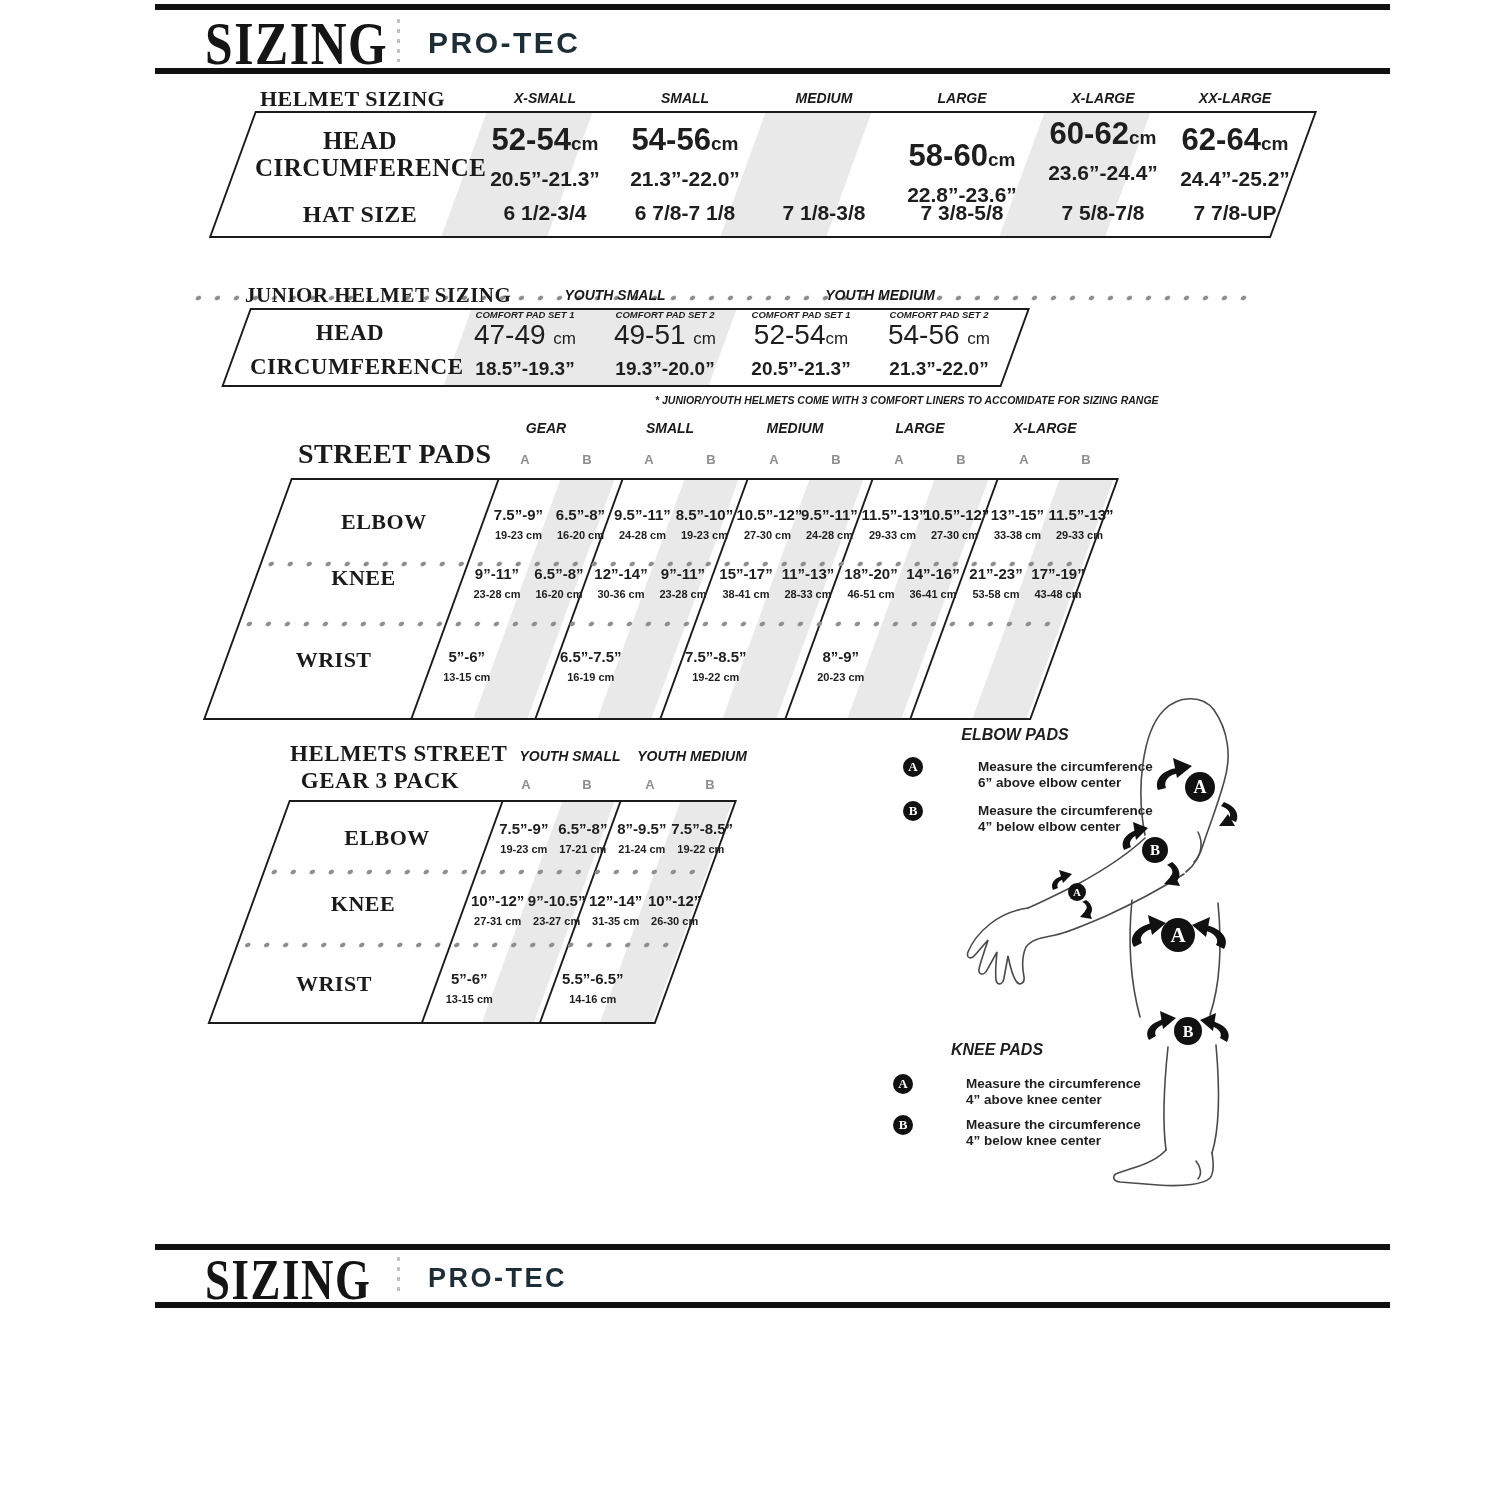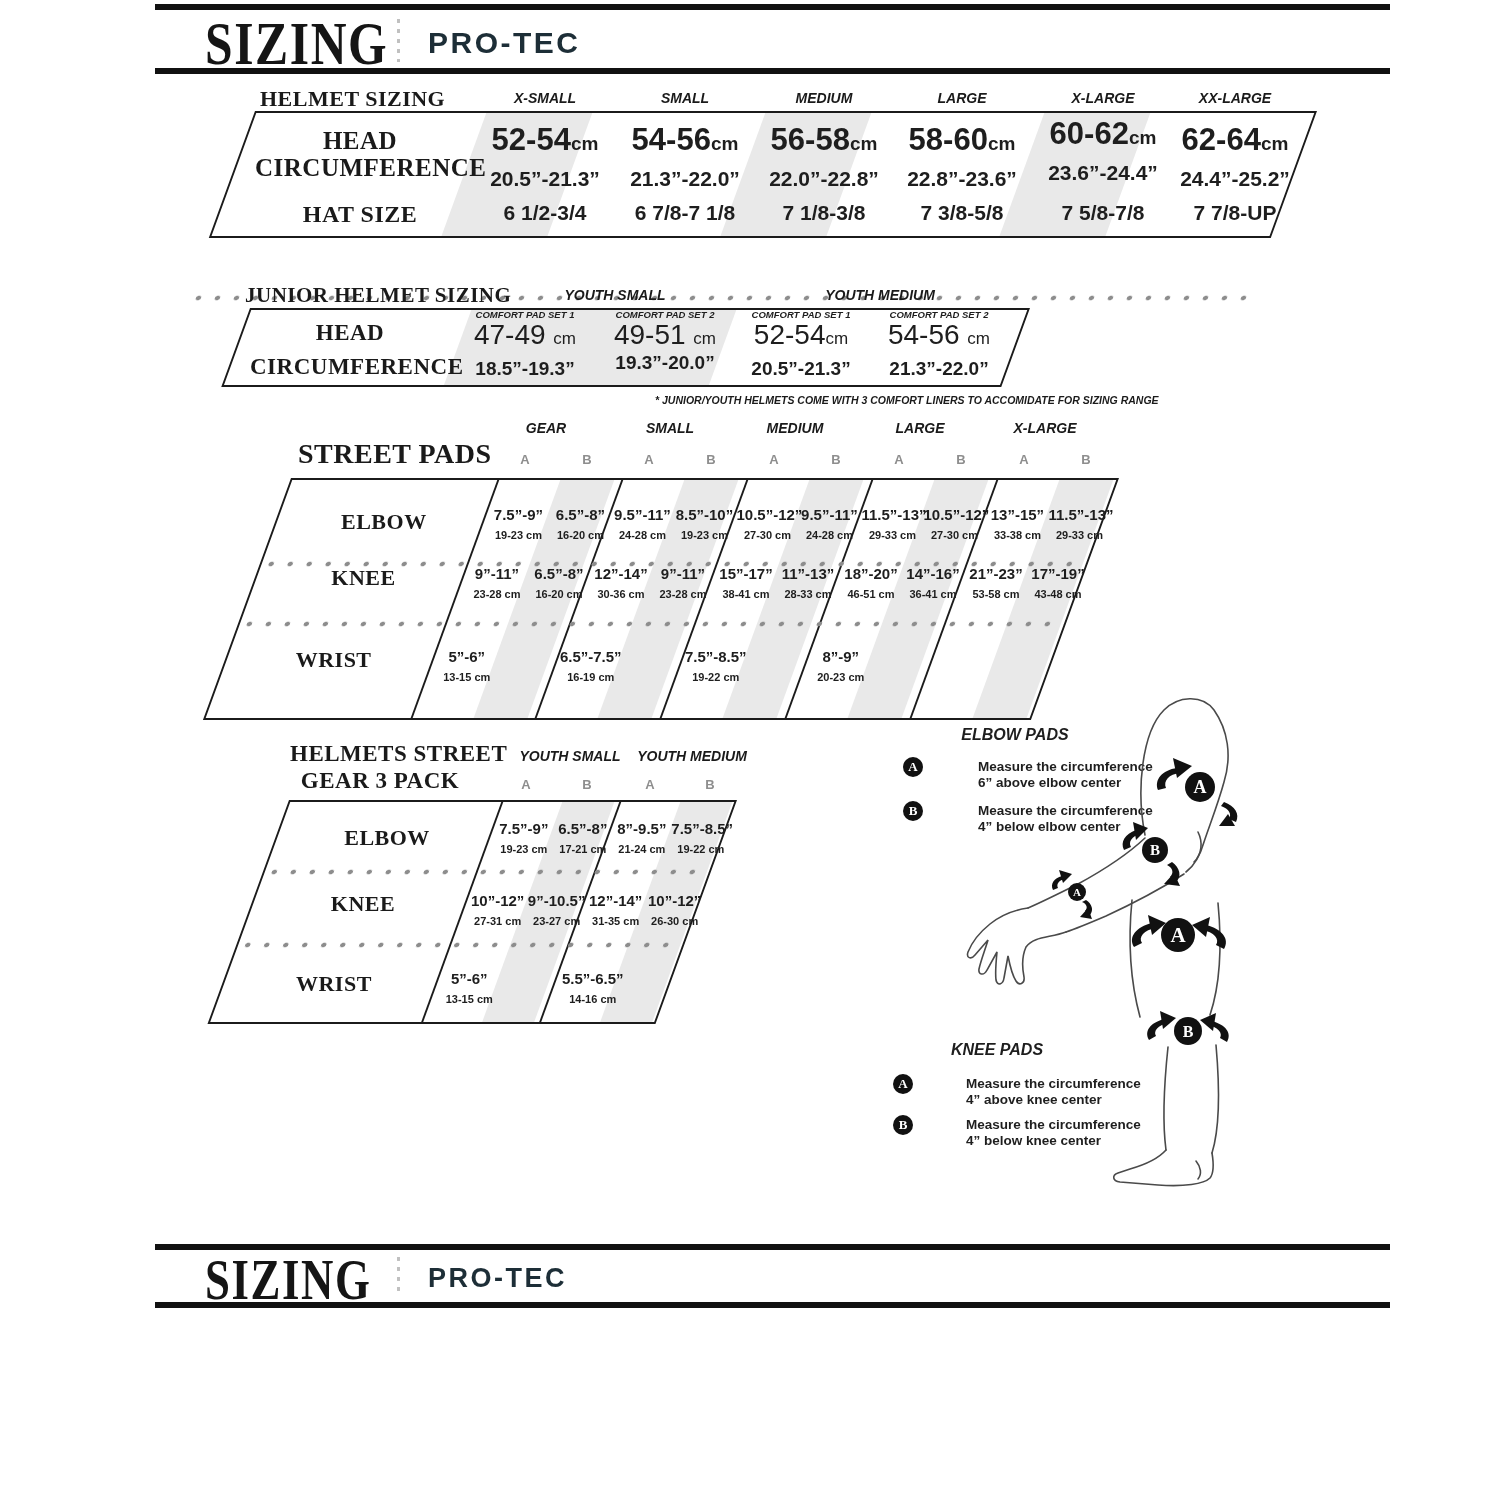--- a/index.html
+++ b/index.html
@@ -80,25 +80,21 @@
   <div class="hcell slab" style="left:255px;top:201px;width:210px;font-size:24px">HAT SIZE</div>
 
   <div class="hcell" style="left:475px;top:124px;width:140px">
     <div class="bignum"><span>52-54</span><span class="u">cm</span></div>
     <div class="inch" style="margin-top:8px">20.5”-21.3”</div>
   </div>
   <div class="hcell" style="left:615px;top:124px;width:140px">
     <div class="bignum"><span>54-56</span><span class="u">cm</span></div>
     <div class="inch" style="margin-top:8px">21.3”-22.0”</div>
   </div>
-  <div class="hcell" style="left:754px;top:124px;width:140px">
-    <div class="bignum"><span>56-58</span><span class="u">cm</span></div>
-    <div class="inch" style="margin-top:8px">22.0”-22.8”</div>
-  </div>
-  <div class="hcell" style="left:892px;top:124px;width:140px">
+  <div class="hcell" style="left:892px;top:140px;width:140px">
     <div class="bignum"><span>58-60</span><span class="u">cm</span></div>
     <div class="inch" style="margin-top:8px">22.8”-23.6”</div>
   </div>
   <div class="hcell" style="left:1033px;top:118px;width:140px">
     <div class="bignum"><span>60-62</span><span class="u">cm</span></div>
     <div class="inch" style="margin-top:8px">23.6”-24.4”</div>
   </div>
   <div class="hcell" style="left:1165px;top:124px;width:140px">
     <div class="bignum"><span>62-64</span><span class="u">cm</span></div>
     <div class="inch" style="margin-top:8px">24.4”-25.2”</div>
@@ -125,21 +121,21 @@
   <div class="hcell slab" style="left:250px;top:316px;width:200px;font-size:23px;line-height:34px">
     <div>HEAD</div>
     <div>CIRCUMFERENCE</div>
   </div>
   <div class="hcell" style="left:460px;top:320px;width:130px">
     <div class="jnum"><span>47-49</span> <span class="u">cm</span></div>
     <div class="jinch" style="margin-top:6px">18.5”-19.3”</div>
   </div>
   <div class="hcell" style="left:600px;top:320px;width:130px">
     <div class="jnum"><span>49-51</span> <span class="u">cm</span></div>
-    <div class="jinch" style="">19.3”-20.0”</div>
+    <div class="jinch" style="margin-top:6px">19.3”-20.0”</div>
   </div>
   <div class="hcell" style="left:736px;top:320px;width:130px">
     <div class="jnum"><span>52-54</span><span class="u">cm</span></div>
     <div class="jinch" style="margin-top:6px">20.5”-21.3”</div>
   </div>
   <div class="hcell" style="left:874px;top:320px;width:130px">
     <div class="jnum"><span>54-56</span> <span class="u">cm</span></div>
     <div class="jinch" style="margin-top:6px">21.3”-22.0”</div>
   </div>
   <div class="footnote" style="left:655px;top:394px">* JUNIOR/YOUTH HELMETS COME WITH 3 COMFORT LINERS TO ACCOMIDATE FOR SIZING RANGE</div>

